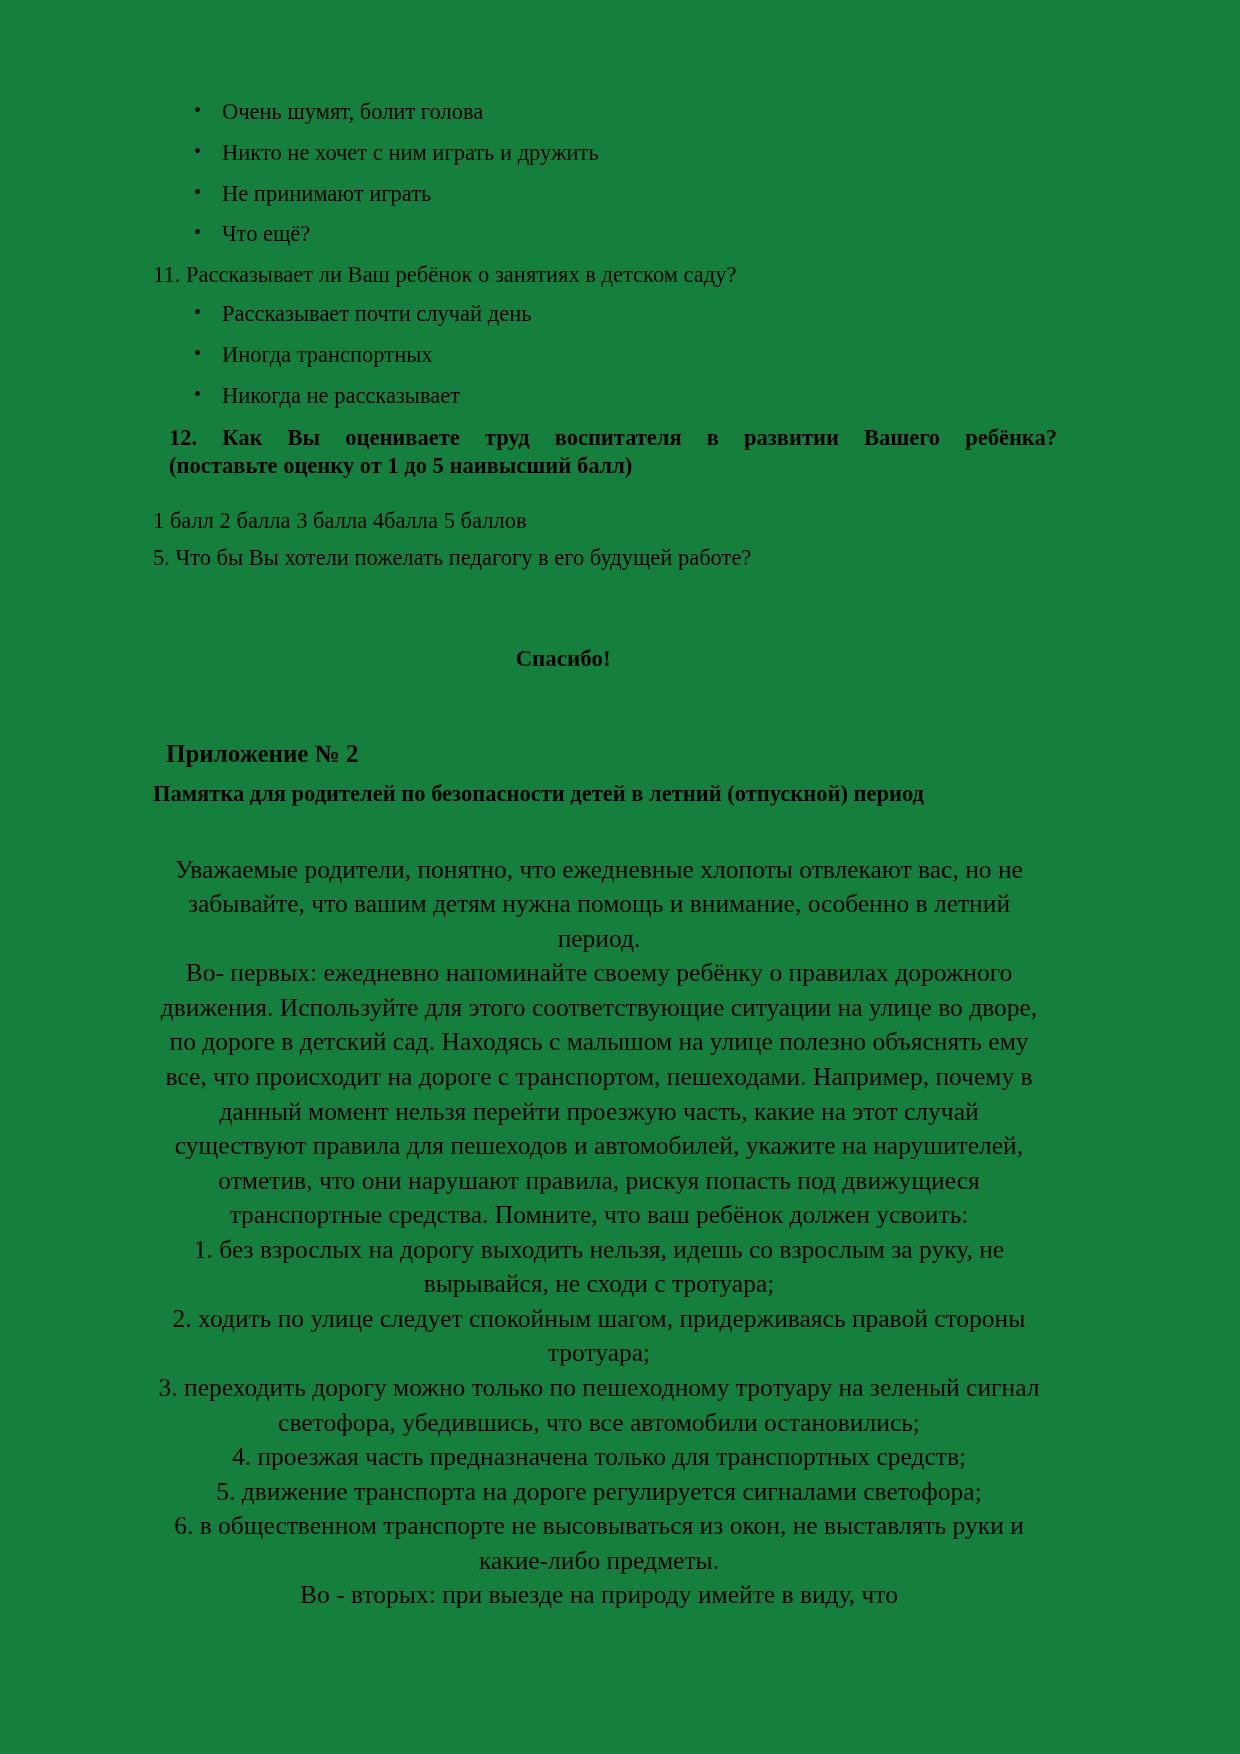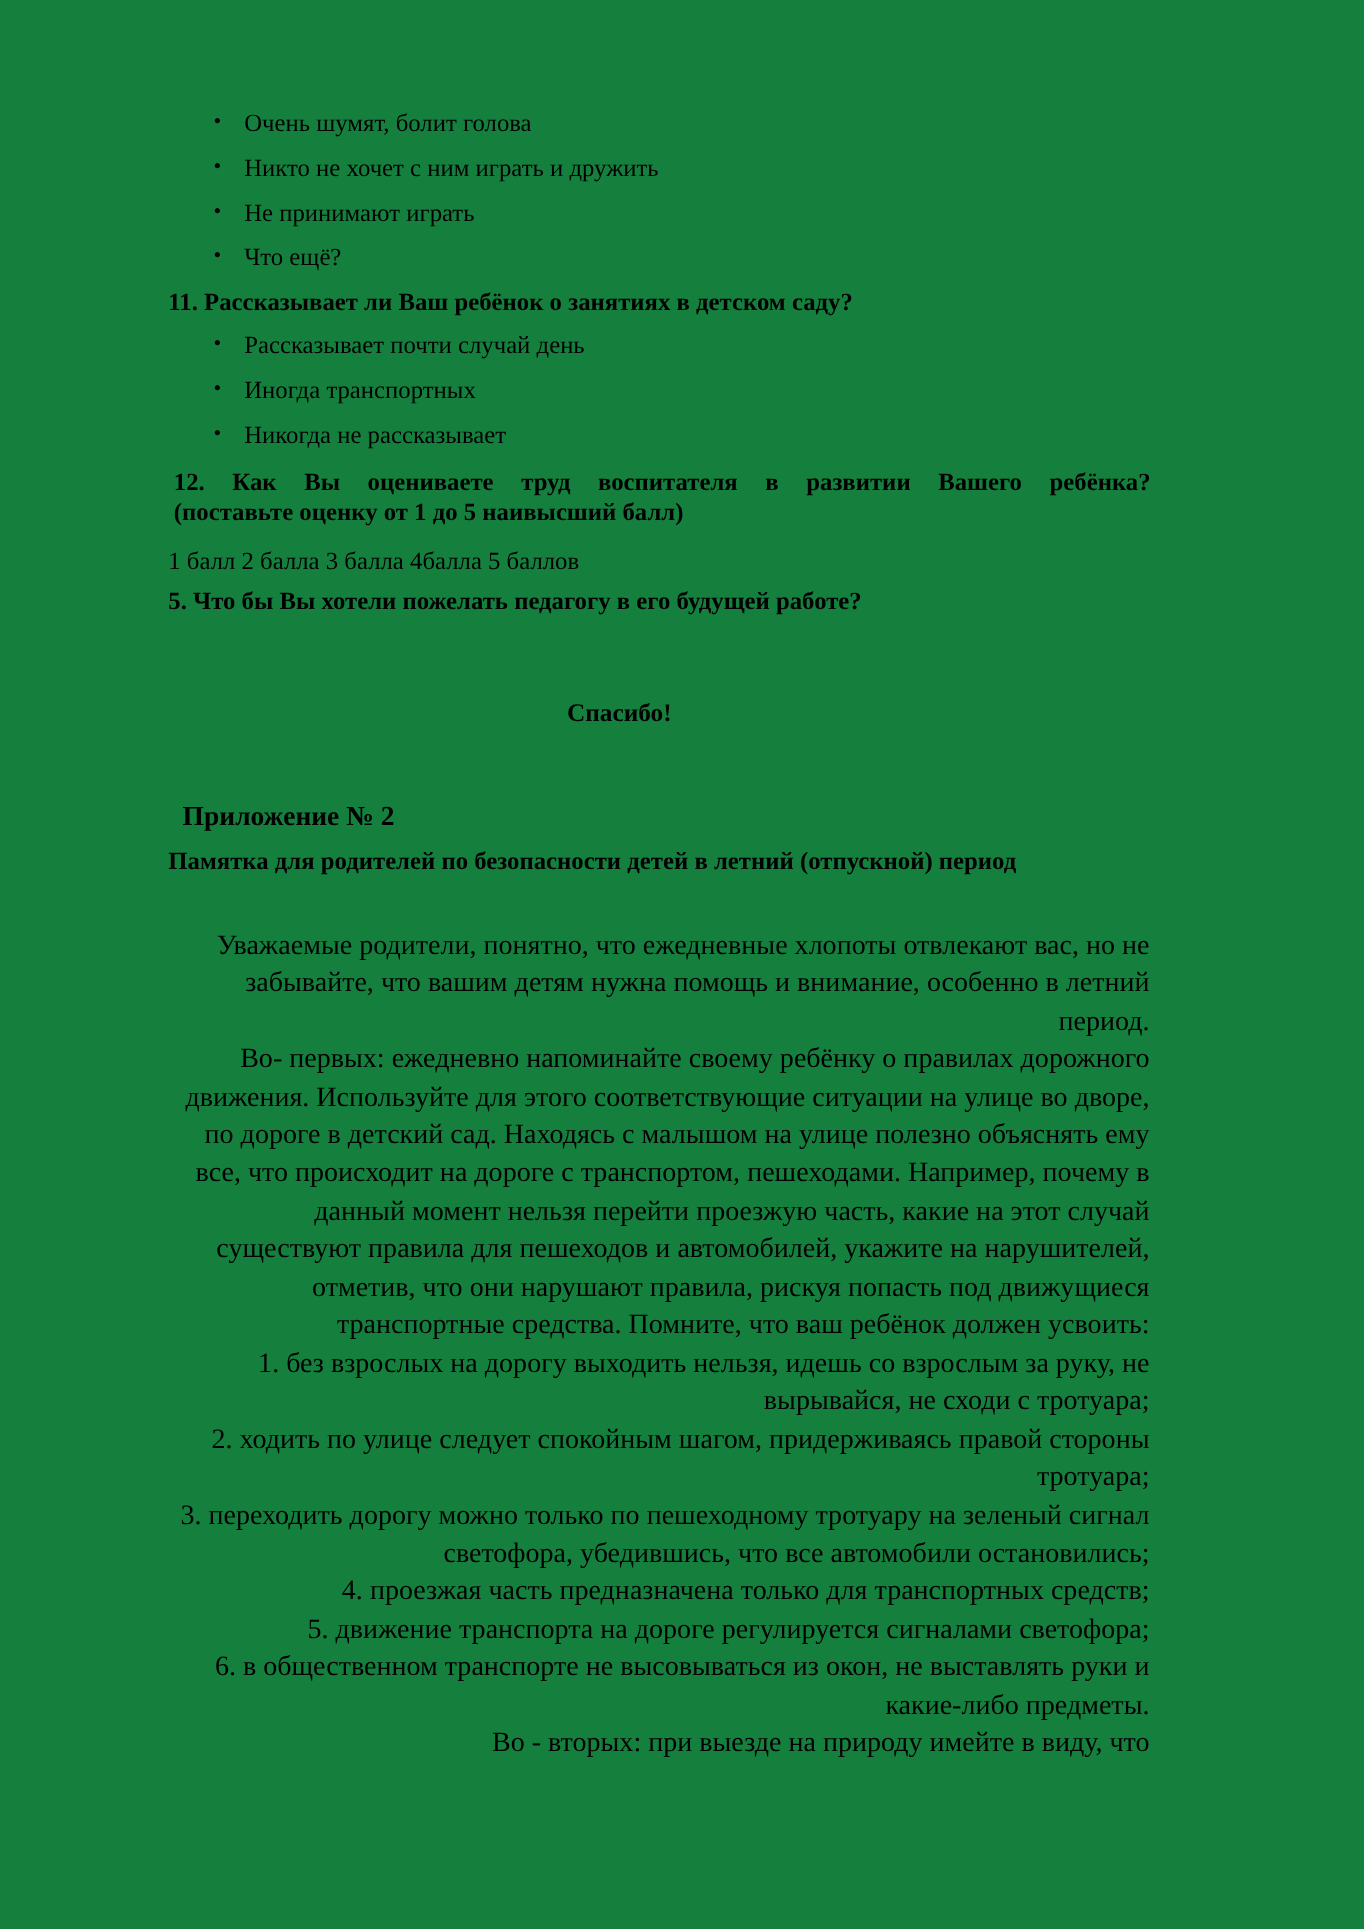--- a/index.html
+++ b/index.html
@@ -51,31 +51,31 @@
   ul.bullets li::before {
     content: "\2022";
     position: absolute;
     left: 41px;
     top: -1px;
     font-size: 20px;
     line-height: 1.18;
   }
 
   .q-head {
-    font-weight: bold;
+    font-weight: normal;
     font-size: 22.5px;
     line-height: 1.1;
     margin: 0 0 14px 0;
     white-space: nowrap;
   }
   .q-head-just {
     font-weight: bold;
     font-size: 22.5px;
     line-height: 1.22;
-    margin: 5px;
+    margin: 16px;
     width: 888px;
     text-align: justify;
     text-justify: inter-word;
   }
   .q-head-just .line1 {
     display: block;
     text-align: justify;
     text-align-last: justify;
     white-space: normal;
   }
@@ -116,21 +116,21 @@
   }
 
   
   .body-block {
     font-size: 25.5px;
     line-height: 1.355;
     width: 892px;
   }
   .body-block p {
     margin: 0;
-    text-align: right;
+    text-align: center;
   }
 
   
   .sp-12 { height: 12px; }
   .sp-44 { height: 44px; }
   .sp-62 { height: 62px; }
   .sp-70 { height: 70px; }
 </style>
 </head>
 <body>

